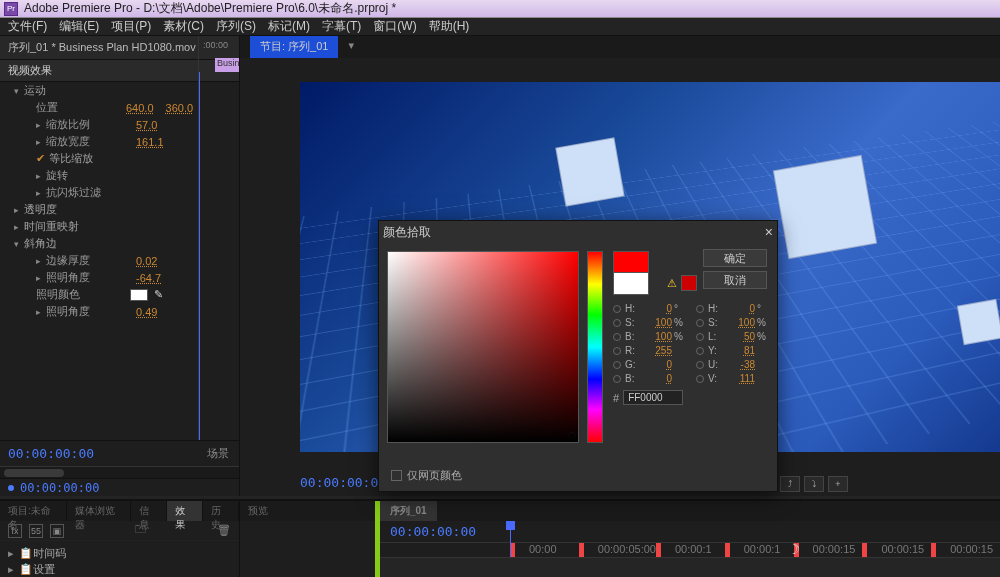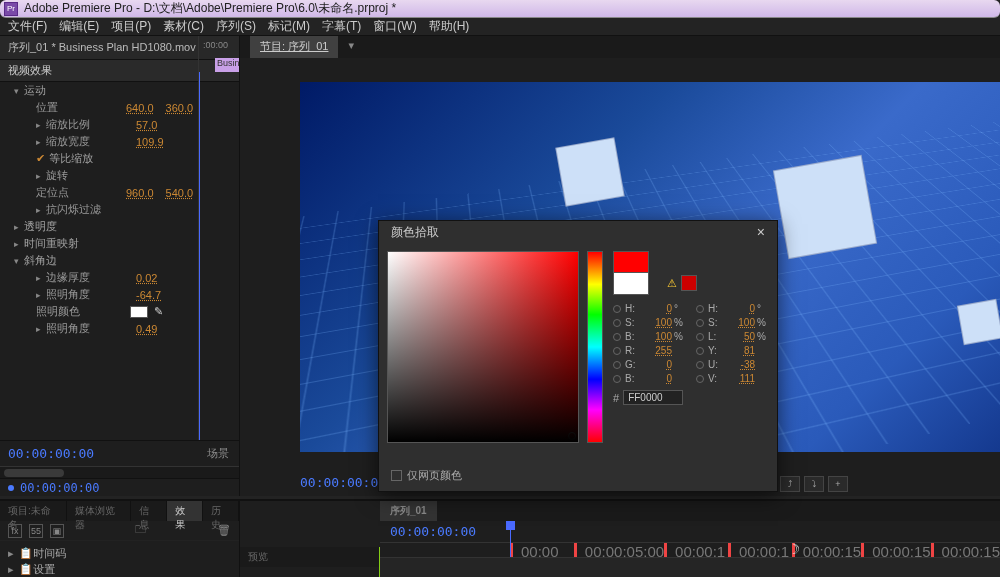--- a/index.html
+++ b/index.html
@@ -1,19 +1,19 @@
 <!DOCTYPE html>
 <html><head>
 <meta charset="utf-8">
 <style>
 * { margin:0; padding:0; box-sizing:border-box; font-family:"Microsoft YaHei",Arial,sans-serif; }
 body { width:1000px; height:577px; background:#232323; color:#a0a0a0; font-size:11px; overflow:hidden; position:relative; }
 
 
-.titlebar { height:18px; background:linear-gradient(#e8d8f0,#d0b8e8); display:flex; align-items:center; padding-left:4px; border-bottom:1px solid #888;border-radius:6px; }
+.titlebar { height:18px; background:linear-gradient(#e8d8f0,#d0b8e8); display:flex; align-items:center; padding-left:4px; border-bottom:1px solid #888; }
 .titlebar .icon { width:14px; height:14px; background:#7a4aa8; border:1px solid #5a2a88; margin-right:6px; font-size:8px; color:#fff; text-align:center; line-height:12px; }
 .titlebar .title { color:#222; font-size:12px; }
 
 
 .menubar { height:18px; background:#232323; display:flex; align-items:center; padding-left:8px; border-bottom:1px solid #111; }
 .menubar span { margin-right:12px; color:#ccc; font-size:12px; cursor:pointer; }
 
 
 .main { display:flex; height:460px; }
 .left { width:240px; background:#1e1e1e; border-right:1px solid #111; display:flex; flex-direction:column; }
@@ -47,42 +47,42 @@
 
 .left-timecode { height:26px; border-top:1px solid #111; display:flex; align-items:center; padding-left:8px; }
 .left-timecode .tc { color:#4a7aff; font-size:13px; font-family:monospace; }
 .left-timecode .lbl { margin-left:auto; margin-right:10px; color:#888; }
 .left-scroll { height:12px; background:#1a1a1a; border-top:1px solid #333; position:relative; }
 .left-scroll .thumb { position:absolute; left:4px; top:2px; width:60px; height:8px; background:#3a3a3a; border-radius:4px; }
 
 
 .right-tabs { height:22px; display:flex; background:#1a1a1a; padding-left:10px; }
 .right-tabs .tab { padding:3px 10px; color:#888; font-size:11px; }
-.right-tabs .tab.active { background:#404040; color:#ccc;text-decoration:underline; }
+.right-tabs .tab.active { background:#1d4ed8; color:#ccc; }
 
 
 .preview { position:absolute; top:46px; left:60px; width:880px; height:370px; background:#000; }
 .preview .frame { position:absolute; top:0; left:0; width:100%; height:100%;
   background:linear-gradient(135deg,#001a66 0%,#1a4a9a 30%,#3a6aca 50%,#2a5aba 70%,#001a66 100%); overflow:hidden; }
 .preview .grid { position:absolute; inset:0; background-image:
   repeating-linear-gradient(0deg,transparent 0,transparent 24px,rgba(120,180,255,0.25) 24px,rgba(120,180,255,0.25) 25px),
   repeating-linear-gradient(90deg,transparent 0,transparent 24px,rgba(120,180,255,0.25) 24px,rgba(120,180,255,0.25) 25px);
   transform:perspective(800px) rotateX(55deg) rotateZ(-18deg) scale(1.5); transform-origin:50% 60%; }
 .preview .sq { position:absolute; background:#cde0f8; border:1px solid #9ac; }
 .preview .sq1 { top:60px; left:260px; width:60px; height:60px; transform:rotate(-10deg); }
 .preview .sq2 { top:80px; left:480px; width:90px; height:90px; transform:rotate(-10deg); }
 .preview .sq4 { top:220px; left:660px; width:40px; height:40px; transform:rotate(-10deg); }
 
 .preview-ctrl { position:absolute; top:434px; left:60px; width:880px; height:24px; display:flex; align-items:center; }
 .preview-ctrl .tc { color:#4a7aff; font-family:monospace; font-size:13px; margin-right:20px; }
 .preview-ctrl .zoom { margin-left:10px; color:#888; }
 
 
 .dialog { position:absolute; top:220px; left:378px; width:400px; height:272px; background:#2f2f2f; border:1px solid #111; box-shadow:0 4px 20px rgba(0,0,0,0.6); z-index:100; }
-.dialog .dlg-title { height:22px; display:flex; align-items:center; padding:0 12px; color:#ccc; font-size:12px; }
+.dialog .dlg-title { height:22px; display:flex; align-items:center; padding:0 4px; color:#ccc; font-size:12px; }
 .dialog .dlg-title .close { margin-left:auto; color:#ccc; font-size:14px; cursor:pointer; }
 .dialog .dlg-body { padding:8px; display:flex; }
 .dialog .gradient { width:192px; height:192px; position:relative; border:1px solid #555;
   background:linear-gradient(to right,#fff 0%,#ff0000 100%); }
 .dialog .gradient::after { content:""; position:absolute; inset:0; background:linear-gradient(to bottom,transparent 0%,#000 100%); }
 .dialog .gradient .cursor { position:absolute; right:2px; bottom:2px; width:8px; height:8px; border:1px solid #fff; border-radius:50%; }
 .dialog .huebar { width:16px; height:192px; margin-left:8px; border:1px solid #555;
   background:linear-gradient(to bottom,#ff0000 0%,#ffff00 17%,#00ff00 33%,#00ffff 50%,#0000ff 67%,#ff00ff 83%,#ff0000 100%); }
 .dialog .rightcol { flex:1; margin-left:10px; }
 .dialog .sw-new { width:36px; height:22px; background:#ff0000; border:1px solid #555; }
@@ -107,30 +107,30 @@
 
 
 .bottom { position:absolute; bottom:0; left:0; width:1000px; height:78px; background:#1e1e1e; border-top:2px solid #111; display:flex; }
 .bottom-left { width:240px; border-right:1px solid #111; }
 .bottom-left .tabs { height:20px; display:flex; background:#1a1a1a; }
 .bottom-left .tabs .t { padding:3px 8px; color:#666; font-size:10px; border-right:1px solid #111; }
 .bottom-left .tabs .t.active { background:#333; color:#ccc; }
 .bottom-left .content { padding:4px 8px; }
 .bottom-left .row { display:flex; align-items:center; height:16px; color:#aaa; font-size:11px; }
 .bottom-left .row .tri { margin-right:6px; color:#888; }
-.bottom-mid { width:140px; border-right:1px solid #84cc16;margin-top:46px; }
+.bottom-mid { width:140px; border-right:5px solid #84cc16; }
 .bottom-mid .tabs { height:20px; display:flex; background:#1a1a1a; }
 .bottom-mid .tabs .t { padding:3px 8px; color:#666; font-size:10px; }
 .bottom-right { flex:1; position:relative; }
 .bottom-right .tabs { height:20px; display:flex; background:#1a1a1a;font-weight:bold; }
 .bottom-right .tabs .t { padding:3px 10px; color:#888; font-size:10px; background:#333; }
 .bottom-right .tlhdr { height:22px; display:flex; align-items:center; padding-left:10px; border-bottom:1px solid #333; }
 .bottom-right .tlhdr .tc { color:#4a7aff; font-family:monospace; font-size:13px; margin-right:30px; }
 .bottom-right .ruler { position:absolute; top:42px; left:130px; right:0; height:14px; display:flex; }
-.bottom-right .ruler span { flex:1; color:#777; font-size:15px; border-left:3px solid #ef4444; padding-left:8px; }
+.bottom-right .ruler span { flex:1; color:#777; font-size:11px; border-left:5px solid #ef4444; padding-left:14px; }
 .bottom-right .playhead { position:absolute; top:20px; left:130px; width:1px; height:56px; background:#4a6aff; }
 .bottom-right .playhead::before { content:""; position:absolute; top:0; left:-4px; width:9px; height:9px; background:#4a6aff; }
 .bottom-right .trackarea { position:absolute; top:56px; left:0; right:0; height:20px; background:#252525; border-top:1px solid #333; }
 .bottom-right .moon { position:absolute; top:40px; right:200px; color:#ddd; font-size:14px; }
 
 
 .transport { position:absolute; bottom:82px; left:360px; width:620px; height:22px; display:flex; align-items:center; justify-content:center; gap:4px; }
 .transport .tbtn { width:20px; height:16px; background:#2a2a2a; border:1px solid #444; color:#aaa; font-size:9px; text-align:center; line-height:14px; cursor:pointer; }
 .transport .play { background:#2a2a2a; }
 
@@ -181,34 +181,29 @@
           <span class="val">360.0</span>
         </div>
       <div class="prop-row sub">
           <span class="tri">▸</span>
           <span class="name">缩放比例</span>
           <span class="val">57.0</span>
         </div>
       <div class="prop-row sub">
           <span class="tri">▸</span>
           <span class="name">缩放宽度</span>
-          <span class="val">109.9</span>
+          <span class="val">161.1</span>
         </div>
       <div class="prop-row sub">
           <span class="check">✔</span>
           <span>等比缩放</span>
         </div>
       <div class="prop-row sub">
           <span class="tri">▸</span>
           <span class="name">旋转</span>
-        </div>
-      <div class="prop-row sub">
-          <span class="name">定位点</span>
-          <span class="val">960.0</span>
-          <span class="val">540.0</span>
         </div>
       <div class="prop-row sub">
           <span class="tri">▸</span>
           <span class="name">抗闪烁过滤</span>
         </div>
 
       <div class="prop-row group">
           <span class="tri">▸</span>
           <span>透明度</span>
         </div>
@@ -350,20 +345,24 @@
     <div class="trackarea"></div>
     <div class="moon">☽</div>
   </div>
 </div>
 
 <div class="dialog">
   <div class="dlg-title">
     <span>颜色拾取</span>
     <span class="close">×</span>
   </div>
+  <div class="btns">
+    <div class="btn">确定</div>
+    <div class="btn">取消</div>
+  </div>
   <div class="dlg-body">
     <div class="gradient">
         <div class="cursor"></div>
       </div>
     <div class="huebar"></div>
     <div class="rightcol">
       <div style="display:flex">
         <div class="sw-wrap">
           <div class="sw-new"></div>
           <div class="sw-old"></div>

